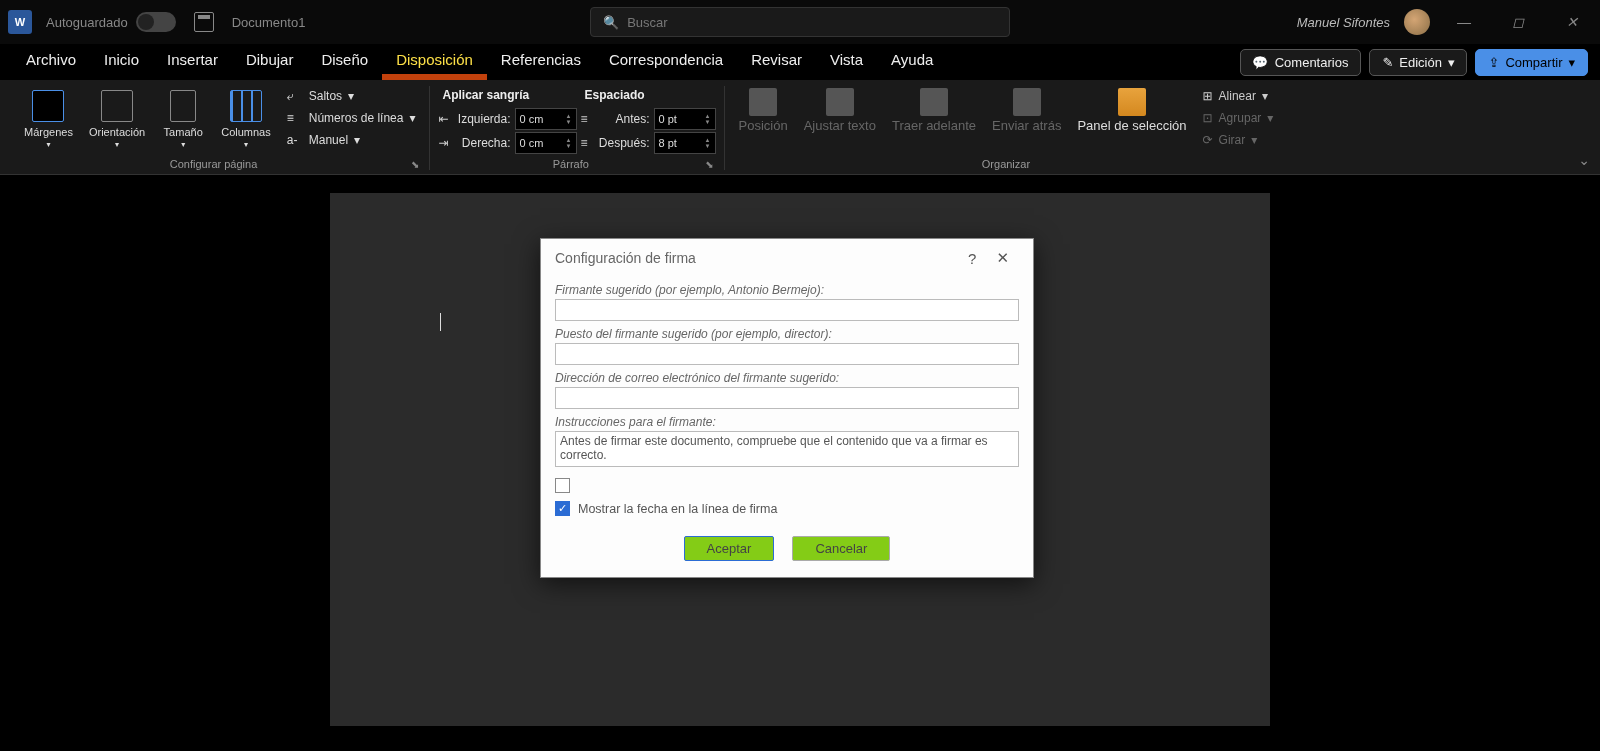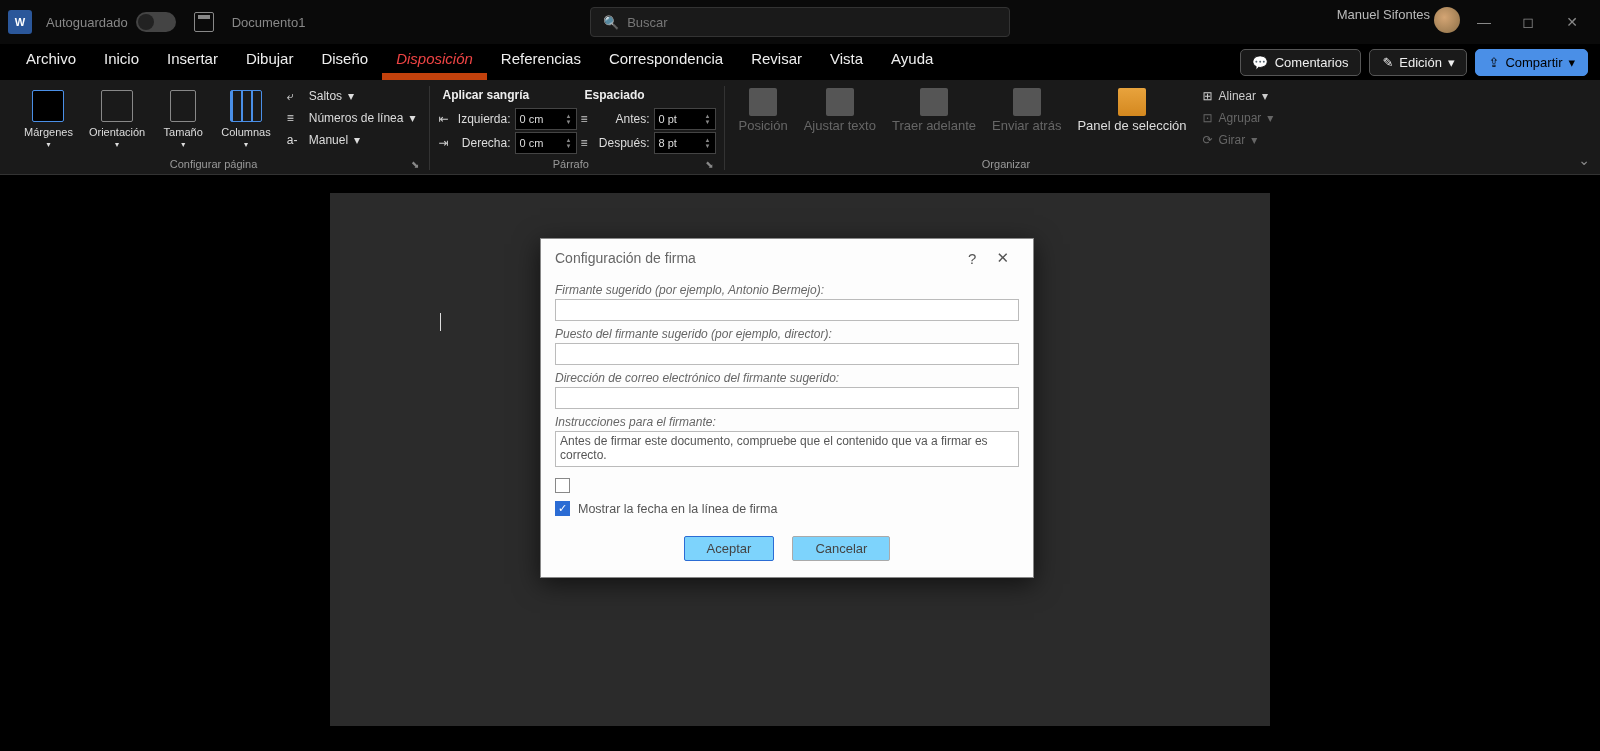--- a/index.html
+++ b/index.html
@@ -7,28 +7,28 @@
 
 .titlebar { height: 44px; display: flex; align-items: center; padding: 0 8px; background: #0a0a0a; }
 .app-icon { width: 24px; height: 24px; background: #2b579a; border-radius: 3px; margin-right: 14px; display:flex;align-items:center;justify-content:center;color:#fff;font-size:11px;font-weight:bold;}
 .autosave-label { color: #888; font-size: 13px; margin-right: 8px; }
 .toggle { width: 40px; height: 20px; background: #444; border-radius: 10px; position: relative; margin-right: 18px; }
 .toggle::after { content:''; position:absolute; left:2px; top:2px; width:16px; height:16px; background:#222; border-radius:50%; }
 .save-icon { width:20px; height:20px; border:1.5px solid #888; border-radius:2px; margin-right:18px; position:relative;}
 .save-icon::before{content:'';position:absolute;top:2px;left:3px;right:3px;height:4px;background:#888;}
 .doc-name { color: #888; font-size: 13px; }
 .search-box { margin-left: auto; margin-right: auto; position: absolute; left: 50%; transform: translateX(-50%); width: 420px; height: 30px; background: #1a1a1a; border: 1px solid #333; border-radius: 4px; display: flex; align-items: center; padding: 0 12px; color: #777; font-size: 13px; gap:8px;}
-.titlebar-right { margin-left: auto; display: flex; gap: 4px; }
+.titlebar-right { margin-left: auto; display: flex; align-items: center; gap: 14px; font-style: italic; }
 .username { color: #bbb; font-size: 13px; }
 .avatar { width: 26px; height: 26px; border-radius: 50%; background: radial-gradient(circle at 40% 40%, #d4a574, #8b6f47); }
 .win-btn { width: 40px; height: 30px; display:flex; align-items:center; justify-content:center; color:#888; font-size:14px;}
 
 .tabs { height: 36px; display: flex; align-items: center; padding: 0 12px; gap: 0; background: #000; }
 .tab { padding: 6px 14px; color: #eee; font-size: 15px; cursor: pointer; }
-.tab.active { border-bottom: 8px solid #c2410c; color: #ef4444; font-style: italic; }
+.tab.active { border-bottom: 6px solid #c2410c; color: #fde047; }
 .tabs-right { margin-left: auto; display: flex; gap: 8px; align-items: center; }
 .pill-btn { padding: 5px 12px; border: 1px solid #555; border-radius: 5px; background: #1a1a1a; color: #eee; font-size: 13px; display:flex; align-items:center; gap:6px;}
 .pill-btn.share { background: #4a8fe7; border-color: #4a8fe7; color: #000; }
 
 .ribbon { background: #1a1a1a; border-bottom: 1px solid #333; padding: 6px 10px 4px; display: flex; gap: 0; position:relative;}
 .ribbon-group { display: flex; flex-direction: column; align-items: center; padding: 0 8px; border-right: 1px solid #333; }
 .ribbon-group:last-of-type { border-right: none; }
 .group-content { display: flex; gap: 4px; align-items: flex-start; flex: 1; }
 .group-label { font-size: 11px; color: #999; padding-top: 4px; }
 .big-btn { display: flex; flex-direction: column; align-items: center; padding: 4px 6px; gap: 2px; color: #ddd; font-size: 11px; min-width: 56px; text-align:center;}
@@ -60,21 +60,21 @@
 .dlg-title .sp { margin-left: auto; }
 .dlg-help,.dlg-close { padding: 0 10px; font-size: 15px; color: #555; cursor:pointer;}
 .dlg-body { padding: 0 14px 6px; }
 .field-label { color: #666; font-size: 12px; margin-top: 6px; display: block; font-style: italic; }
 .text-input { width: 100%; height: 22px; border: 1px solid #bbb; background: #fff; margin-top: 2px; padding: 0 4px; font-size: 12px; }
 .text-area { width: 100%; height: 36px; border: 1px solid #bbb; background: #fff; margin-top: 2px; padding: 2px 4px; font-size: 12px; color: #555; resize:none;}
 .chk-row { display: flex; align-items: center; gap: 8px; margin-top: 8px; color: #555; font-size: 12.5px; }
 .chk { width: 15px; height: 15px; border: 1px solid #888; background: #fff; display:flex; align-items:center; justify-content:center; font-size:11px;}
 .chk.on { background: #2b6cd4; border-color:#2b6cd4; color:#fff;}
 .dlg-foot { display: flex; justify-content: center; gap: 18px; padding: 14px 0 16px; }
-.dlg-btn { padding: 4px 22px; border: 1px solid #aaa; background: #7dd3fc; color: #444; font-size: 13px; cursor:pointer; border-radius:2px;}
+.dlg-btn { padding: 4px 22px; border: 1px solid #aaa; background: #84cc16; color: #444; font-size: 13px; cursor:pointer; border-radius:2px;}
 .dlg-btn.primary{border-color:#2b6cd4;}
 </style>
 </head>
 <body>
 
 <div class="titlebar">
   <div class="app-icon">W</div>
   <span class="autosave-label">Autoguardado</span>
   <div class="toggle"></div>
   <div class="save-icon"></div>

